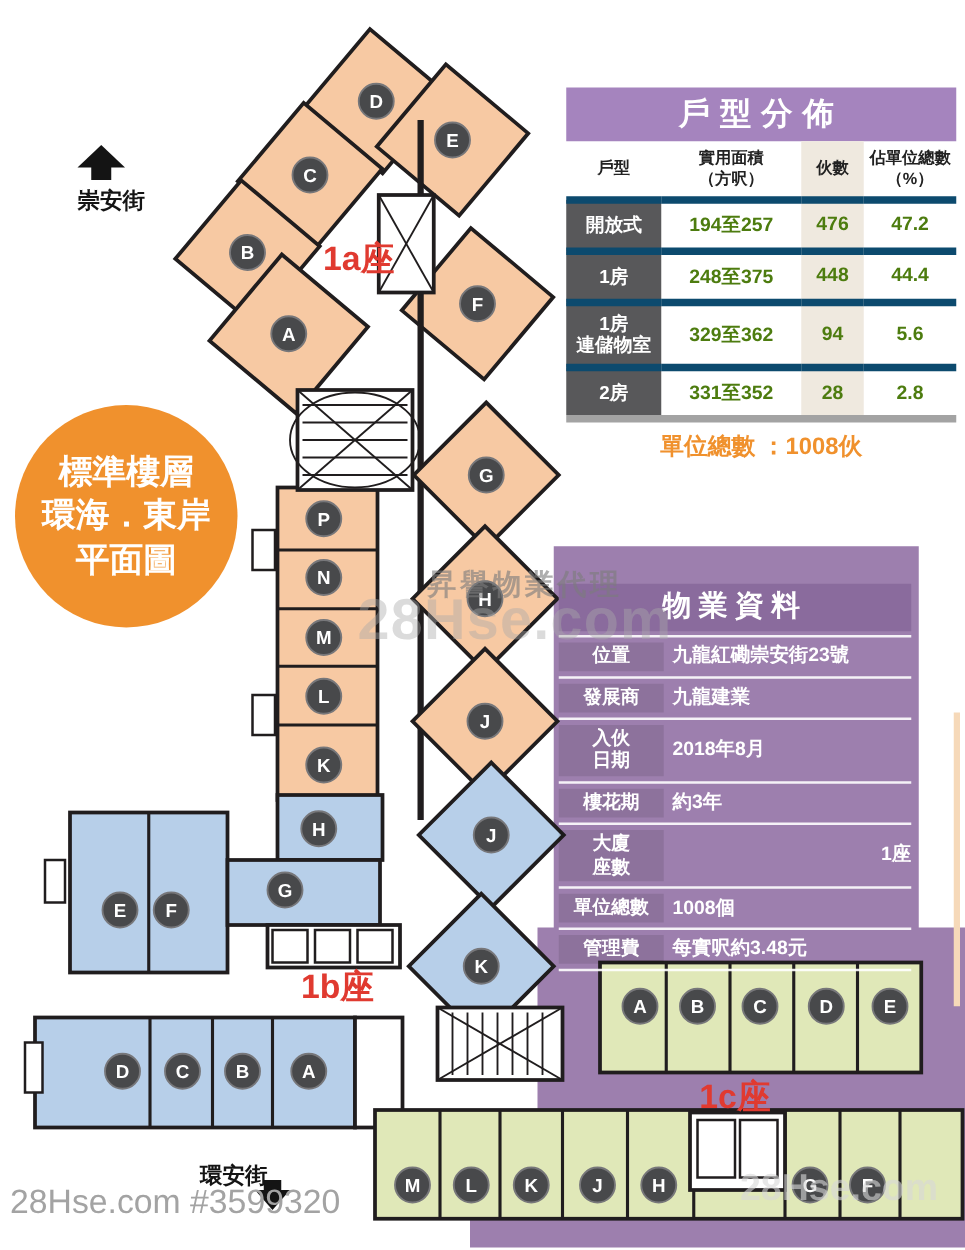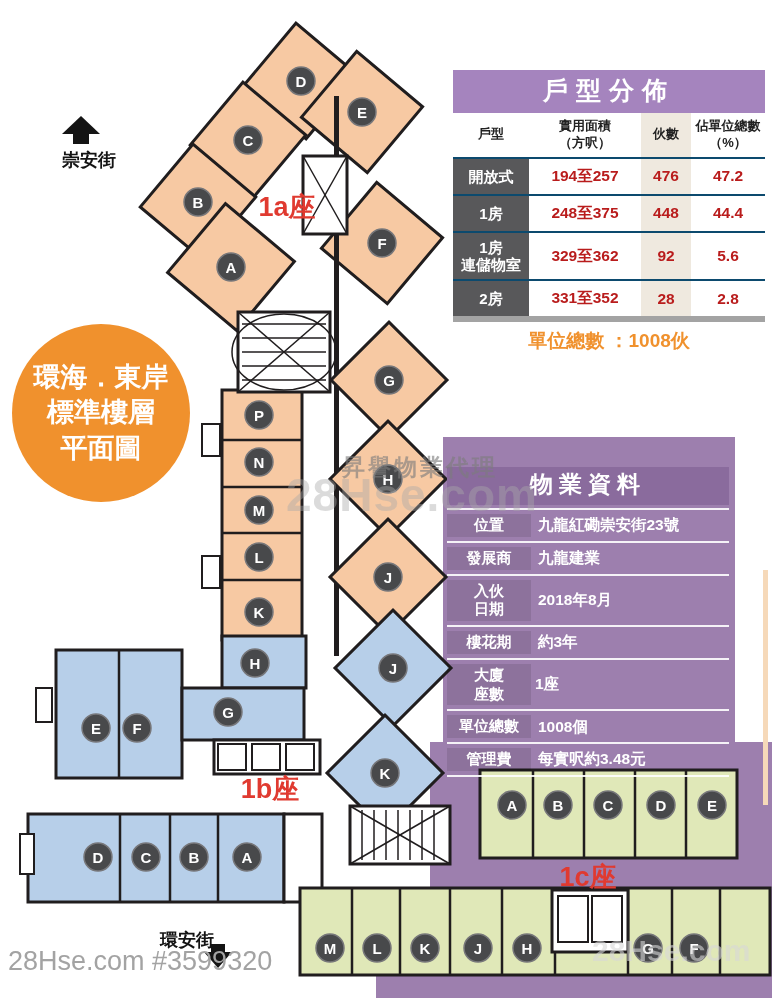--- a/index.html
+++ b/index.html
@@ -30,38 +30,38 @@
     font-weight:800;font-size:27px;z-index:3;white-space:nowrap;}
 
   .street{position:absolute;color:#141414;font-weight:700;font-size:18px;z-index:3;}
 
   
   .unit-table{position:absolute;left:453px;top:30px;width:312px;z-index:4;background:#fff;margin-top:40px;}
   .ut-header{background:var(--purple-header);color:#fff;font-size:25px;font-weight:800;
     text-align:center;letter-spacing:8px;padding:4px 0 6px;}
   .unit-table table{width:100%;border-collapse:collapse;table-layout:fixed;}
   .unit-table th{font-size:13px;font-weight:700;color:#222;padding:5px 0;line-height:1.3;vertical-align:middle;}
-  .unit-table tr.data{border-top:2px solid #0c4a6e;}
+  .unit-table tr.data{border-top:6px solid #0c4a6e;}
   .unit-table td.typ{background:var(--row-label-dark);color:#fff;font-weight:700;font-size:15px;
     text-align:center;padding:6px 2px;line-height:1.15;}
-  .unit-table td.val{font-weight:700;font-size:15.5px;color:#b91c1c;text-align:center;padding:7px 12px;}
+  .unit-table td.val{font-weight:700;font-size:15.5px;color:#4d7c0f;text-align:center;padding:7px 12px;}
   .beige{background:var(--count-col-beige);}
   .ut-footer{color:var(--accent-orange);font-weight:800;font-size:19px;text-align:center;
     padding:6px 0 4px;border-top:6px solid #a3a3a3;}
 
   
   .prop-table{position:absolute;left:447px;top:467px;width:282px;z-index:4;}
   .pt-header{background:var(--purple-dark);color:#fff;font-weight:800;font-size:23px;
     text-align:center;letter-spacing:6px;padding:2px 0 5px;}
   .pt-row{display:flex;align-items:center;border-bottom:2px solid rgba(255,255,255,.9);padding:4px 0;}
   .pt-row.first{border-top:2px solid rgba(255,255,255,.9);margin-top:3px;}
   .pt-label{width:84px;flex:none;text-align:center;color:#fff;font-weight:700;font-size:15px;
     line-height:1.25;background:rgba(0,0,0,.10);padding:2px 0;}
   .pt-value{flex:1;color:#fff;font-weight:700;font-size:15.5px;line-height:1.3;padding-left:7px;}
-  .pt-value.centered{text-align:left;padding-left:4px;}
+  .pt-value.centered{text-align:right;padding-left:4px;}
 
   
   .wm{position:absolute;z-index:6;pointer-events:none;white-space:nowrap;}
   .wm-bl{left:8px;top:946px;font-size:27px;color:#a3a3a3;}
   .wm-agency{left:342px;top:452px;font-size:23px;font-weight:700;color:rgba(125,125,125,.62);letter-spacing:3px;}
   .wm-center{left:286px;top:468px;font-size:46px;font-weight:800;color:rgba(170,170,170,.42);letter-spacing:1px;}
   .wm-br{left:592px;top:934px;font-size:30px;font-weight:800;color:rgba(215,215,215,.6);}
 </style>
 </head>
 <body>
@@ -349,22 +349,22 @@
           <text class="badge-text" dy="5.5">G</text>
         </g>
         <g transform="translate(694 948)">
           <circle r="14" class="badge-circle"></circle>
           <text class="badge-text" dy="5.5">F</text>
         </g>
       </g>
   </svg>
 
   <div class="round-badge">
+    <div>標準樓層</div>
     <div>環海．東岸</div>
-    <div>標準樓層</div>
     <div>平面圖</div>
   </div>
 
   <div class="street" style="left:62px;top:148px;">崇安街</div>
   <div class="street" style="left:160px;top:928px;">環安街</div>
 
   <div class="wing-label" style="left:287px;top:207px;">1a座</div>
   <div class="wing-label" style="left:270px;top:789px;">1b座</div>
   <div class="wing-label" style="left:588px;top:877px;">1c座</div>
 
@@ -411,21 +411,21 @@
         <td class="val">248至375</td>
         <td class="val beige">448</td>
         <td class="val">44.4</td>
       </tr>
       <tr class="data">
         <td class="typ">
           <div>1房</div>
               <div>連儲物室</div>
             </td>
         <td class="val">329至362</td>
-        <td class="val beige">92</td>
+        <td class="val beige">94</td>
         <td class="val">5.6</td>
       </tr>
       <tr class="data">
         <td class="typ">
               <div>2房</div>
             </td>
         <td class="val">331至352</td>
         <td class="val beige">28</td>
         <td class="val">2.8</td>
       </tr>

